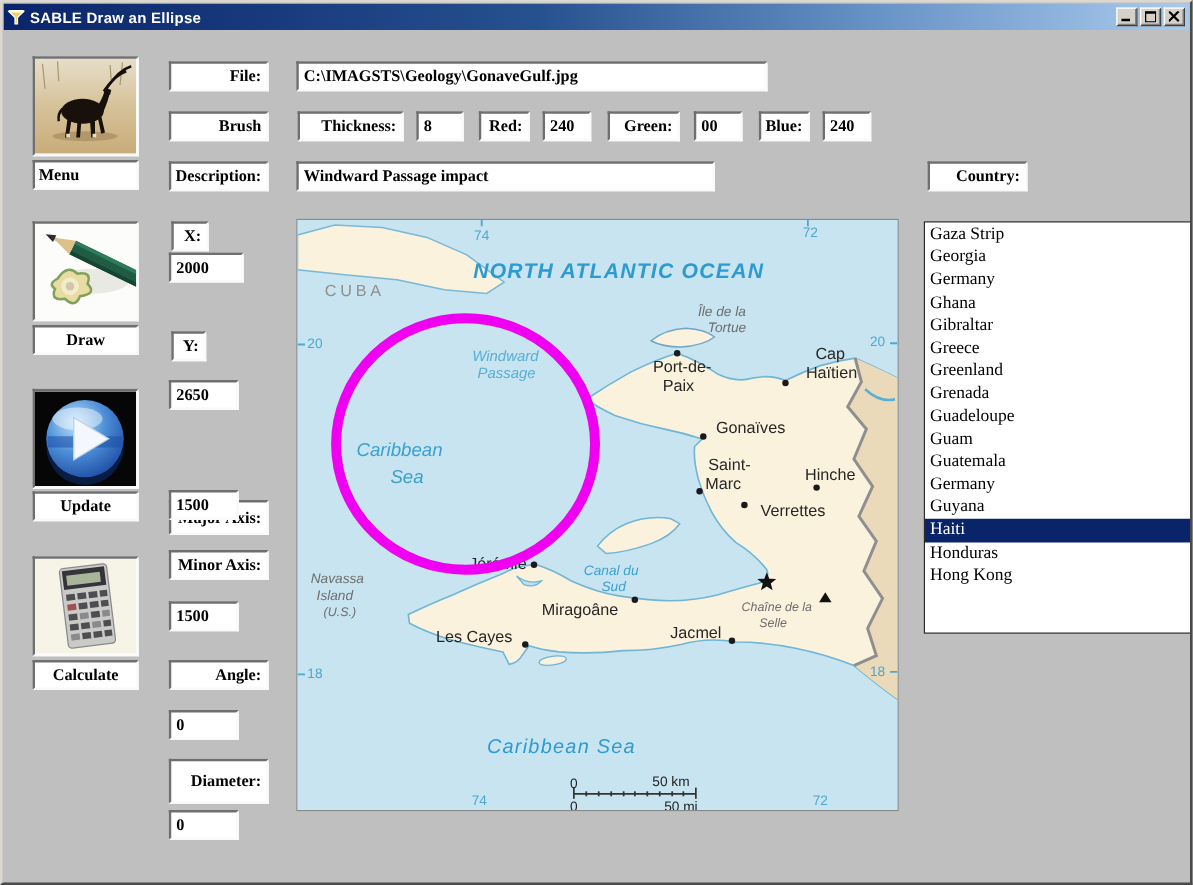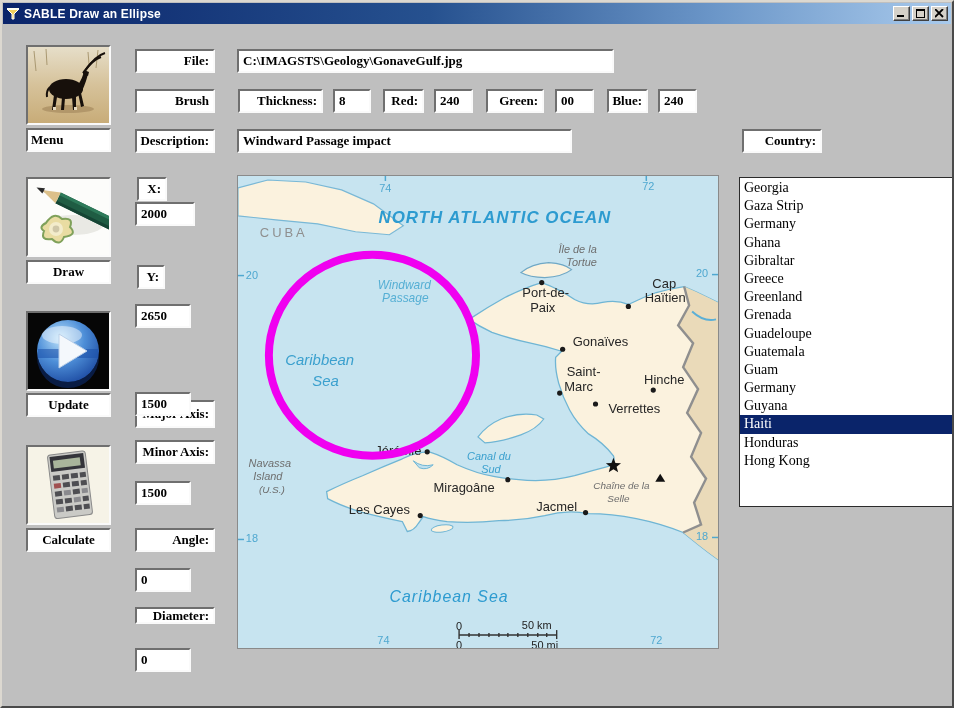--- a/index.html
+++ b/index.html
@@ -253,21 +253,21 @@
     </div>
   <div class="sunk val" style="left:133px;top:479px;width:56px;height:24px;">
       <span>1500</span>
     </div>
   <div class="sunk lbl" style="left:133px;top:526px;width:80px;height:24px;">
       <span>Angle:</span>
     </div>
   <div class="sunk val" style="left:133px;top:566px;width:56px;height:24px;">
       <span>0</span>
     </div>
-  <div class="sunk lbl" style="left:133px;top:605px;width:80px;height:17px;">
+  <div class="sunk lbl" style="left:133px;top:605px;width:80px;height:36px;">
       <span>Diameter:</span>
     </div>
   <div class="sunk val" style="left:133px;top:646px;width:56px;height:24px;">
       <span>0</span>
     </div>
 
   <div class="mapframe" style="left:235px;top:173px;width:482px;height:474px;">
     <svg width="480" height="472" viewBox="0 0 482 474" preserveAspectRatio="none">
       <rect width="482" height="474" fill="#C7E4F0"></rect>
 
@@ -366,31 +366,31 @@
           <text x="222" y="475" class="ml ml-scale">0</text>
           <text x="308" y="475" class="ml ml-scale">50 mi</text>
         </g>
       <g>
           <ellipse cx="135" cy="180" rx="104" ry="101" fill="none" stroke="#F000F0" stroke-width="8"></ellipse>
         </g>
     </svg>
   </div>
 
   <div class="listbox" style="left:737px;top:175px;width:215px;height:330px;">
+      <div class="li">Gaza Strip</div>
       <div class="li">Georgia</div>
-      <div class="li">Gaza Strip</div>
       <div class="li">Germany</div>
       <div class="li">Ghana</div>
       <div class="li">Gibraltar</div>
       <div class="li">Greece</div>
       <div class="li">Greenland</div>
       <div class="li">Grenada</div>
       <div class="li">Guadeloupe</div>
+      <div class="li">Guam</div>
       <div class="li">Guatemala</div>
-      <div class="li">Guam</div>
       <div class="li">Germany</div>
       <div class="li">Guyana</div>
       <div class="li sel">Haiti</div>
       <div class="li">Honduras</div>
       <div class="li">Hong Kong</div>
     </div>
 
 </div>
 
 </body></html>

